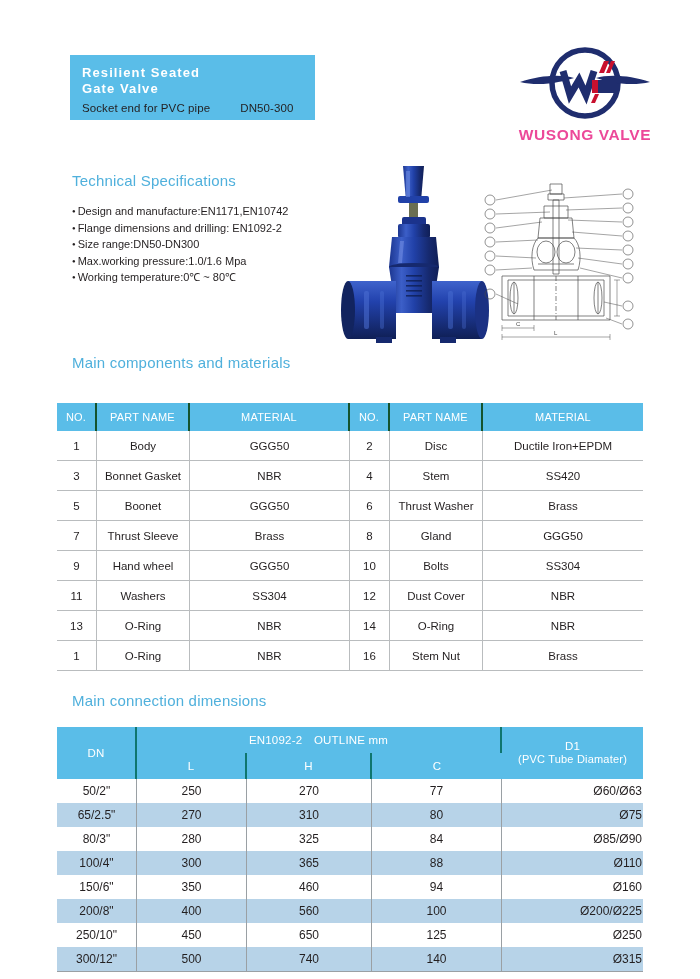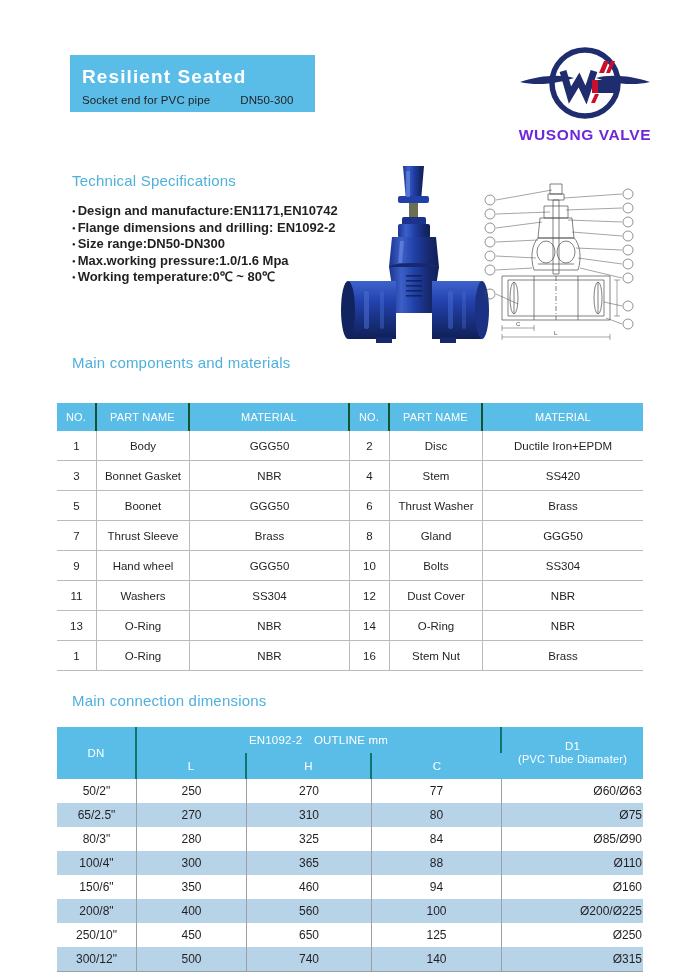--- a/index.html
+++ b/index.html
@@ -21,21 +21,21 @@
     position: absolute;
     left: 70px;
     top: 55px;
     width: 245px;
     background: #5abde8;
     padding: 10px 0 6px 12px;
     box-sizing: border-box;
   }
   .title-line {
     color: #ffffff;
-    font-size: 19px;
+    font-size: 13px;
     font-weight: bold;
     letter-spacing: 1.1px;
     line-height: 1.24;
   }
   .title-sub {
     margin-top: 5px;
     font-size: 11.5px;
     color: #231f20;
     letter-spacing: .1px;
   }
@@ -45,21 +45,21 @@
   .logo {
     position: absolute;
     left: 500px;
     top: 42px;
     width: 170px;
     text-align: center;
   }
   .logo-mark { width: 170px; height: 82px; display: block; }
   .logo-text {
     margin-top: 2px;
-    color: #6d28d9;
+    color: #ec4899;
     font-size: 15.5px;
     font-weight: bold;
     letter-spacing: .6px;
   }
 
   
   .heading {
     position: absolute;
     color: #4fb0dc;
     font-size: 15px;
@@ -70,25 +70,24 @@
   #h-dims { left: 72px; top: 692px; }
 
   
   .specs {
     position: absolute;
     left: 72px;
     top: 203px;
     width: 280px;
   }
   .spec-item {
-    font-size: 13px;
+    font-size: 11px;
     line-height: 16.5px;
     color: #231f20;
     white-space: nowrap;
-    font-weight: bold;
   }
   .spec-item::before {
     content: "\25CF";
     font-size: 6px;
     vertical-align: 2px;
     margin-right: 2px;
   }
 
   
   .photo {
@@ -163,20 +162,21 @@
   }
   #dimensions-table td:last-child { border-right: none; text-align: right; }
   #dimensions-table tr.alt td { background: #b7d3e8; }
   #dimensions-table tr:last-child td { border-bottom: 1px solid #9aa0a4; }
 </style>
 </head>
 <body>
 
 <div class="title-block">
   <div class="title-line">Resilient Seated</div>
+  <div class="title-line">Gate Valve</div>
   <div class="title-sub">
     <span>Socket end for PVC pipe</span><span class="dn">DN50-300</span>
   </div>
 </div>
 
 <div class="logo">
   <svg class="logo-mark" viewBox="0 0 170 82">
     <circle cx="85" cy="41" r="33" fill="none" stroke="#1f2d6e" stroke-width="5.5"></circle>
     <path d="M20 40 C40 33 62 32 74 36 C62 40 40 45 20 40 Z" fill="#1f2d6e"></path>
     <path d="M150 40 C130 33 108 32 96 36 C108 40 130 45 150 40 Z" fill="#1f2d6e"></path>

